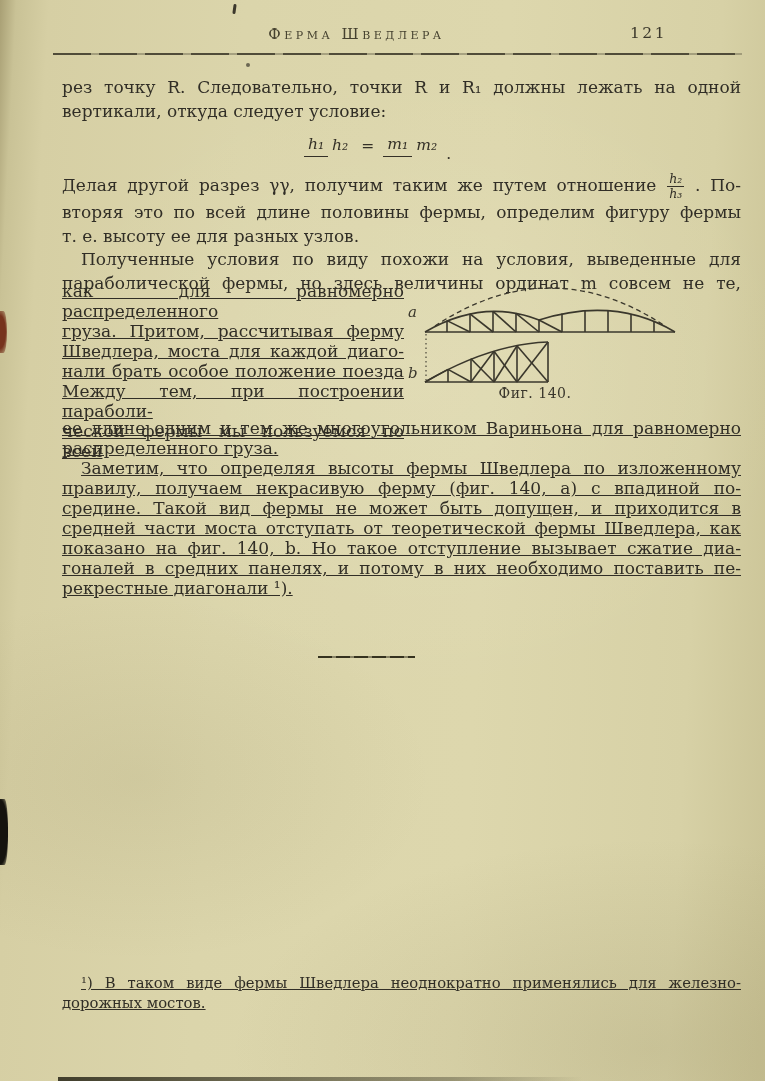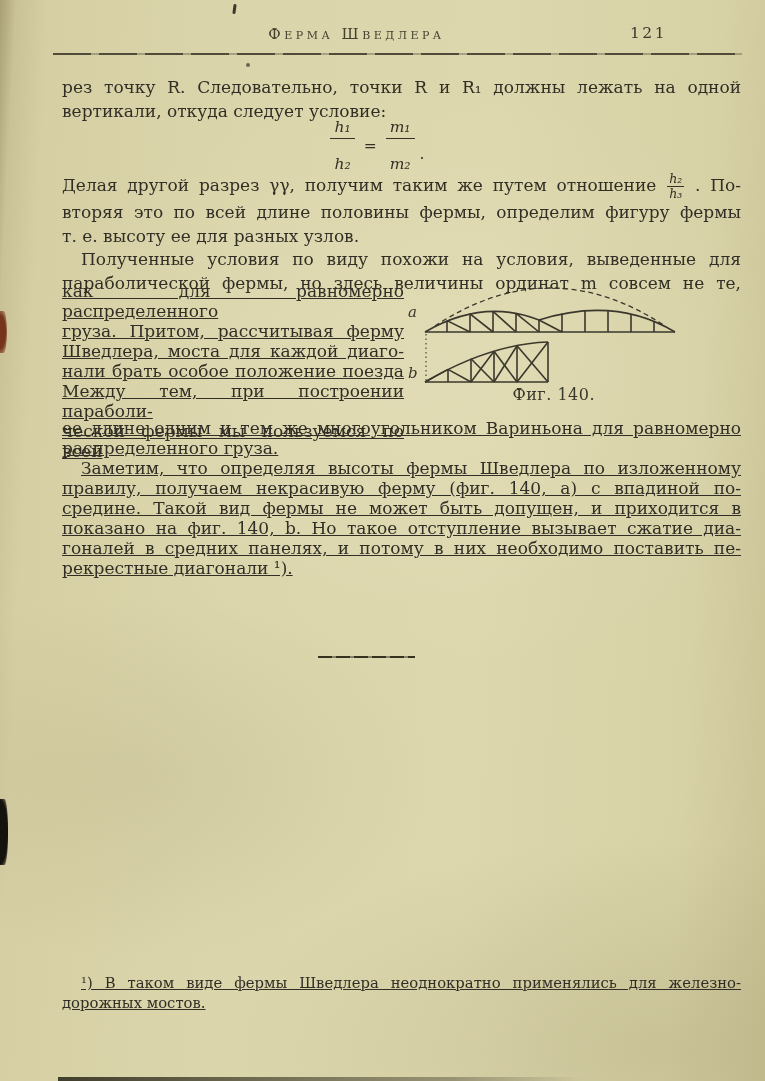--- a/index.html
+++ b/index.html
@@ -38,36 +38,36 @@
   .ln20{line-height:20px;text-decoration:underline;}
   .jl{text-align:justify;text-align-last:justify;}
   .ind{text-indent:19px;}
   .narrow{width:342px;}
   
   .formula-row{
     position:absolute;left:62px;top:123px;width:679px;height:46px;
     display:flex;justify-content:center;align-items:center;gap:9px;
     transform:translateX(-24px);font-style:italic;font-size:15.5px;color:#343027;
   }
-  .frac{display:inline-flex;flex-direction:column;line-height:1.25;gap:15px;}
+  .frac{display:inline-flex;flex-direction:row;line-height:1.25;}
   .frac .num{border-bottom:1.4px solid #343027;padding:0 4px 1px;}
   .frac .den{padding:1px 4px 0;}
   .formula-period{align-self:flex-end;margin-left:-4px;margin-bottom:6px;font-style:normal;}
   .ifrac{display:inline-flex;flex-direction:column;align-items:center;vertical-align:middle;
     font-size:12.5px;line-height:1.15;font-style:italic;margin:0 1px;}
   .ifrac .num{border-bottom:1.2px solid #343027;padding:0 2px;}
   .ifrac .den{padding:0 2px;}
   .fracline{line-height:31px;}
   
   .figure-box{position:absolute;left:405px;top:276px;width:348px;height:130px;}
   .fig-label{position:absolute;font-style:italic;font-size:15px;color:#3a372c;}
   .fig-label-a{left:3px;top:27px;}
   .fig-label-b{left:3px;top:88px;}
-  .fig-caption{position:absolute;left:70px;top:109px;width:120px;text-align:right;
-    font-size:16px;color:#3a372c;letter-spacing:.5px;}
+  .fig-caption{position:absolute;left:70px;top:109px;width:120px;text-align:center;
+    font-size:14px;color:#3a372c;letter-spacing:.5px;}
   .truss{position:absolute;left:0;top:0;}
   .truss path,.truss line{stroke:#3a372c;fill:none;}
   
   .section-divider{position:absolute;left:318px;top:656px;width:97px;height:2.4px;
     background:repeating-linear-gradient(90deg,#35321f 0 14px,rgba(53,50,31,.5) 14px 18px);}
   .footnote{font-size:14.8px;}
   
   .artifact{position:absolute;}
   .ink-mark-top{left:233px;top:4px;width:3px;height:10px;background:#3c382c;transform:rotate(8deg);border-radius:2px;}
   .ink-dot{left:246px;top:63px;width:4px;height:4px;border-radius:50%;background:rgba(60,56,44,.7);}
@@ -180,20 +180,21 @@
 
   <div class="tb" style="top:418px">
     <div class="ln20 jl">ее длине одним и тем же многоугольником Вариньона для равномерно</div>
     <div class="ln20">распределенного груза.</div>
   </div>
 
   <div class="tb" style="top:458px">
     <div class="ln20 jl ind">Заметим, что определяя высоты фермы Шведлера по изложенному</div>
     <div class="ln20 jl">правилу, получаем некрасивую ферму (фиг. 140, а) с впадиной по-</div>
     <div class="ln20 jl">средине. Такой вид фермы не может быть допущен, и приходится в</div>
+    <div class="ln20 jl">средней части моста отступать от теоретической фермы Шведлера, как</div>
     <div class="ln20 jl">показано на фиг. 140, b. Но такое отступление вызывает сжатие диа-</div>
     <div class="ln20 jl">гоналей в средних панелях, и потому в них необходимо поставить пе-</div>
     <div class="ln20">рекрестные диагонали ¹).</div>
   </div>
 
   <div class="section-divider"></div>
 
   <div class="tb footnote" style="top:973px">
     <div class="ln20 jl ind">¹) В таком виде фермы Шведлера неоднократно применялись для железно-</div>
     <div class="ln20">дорожных мостов.</div>

